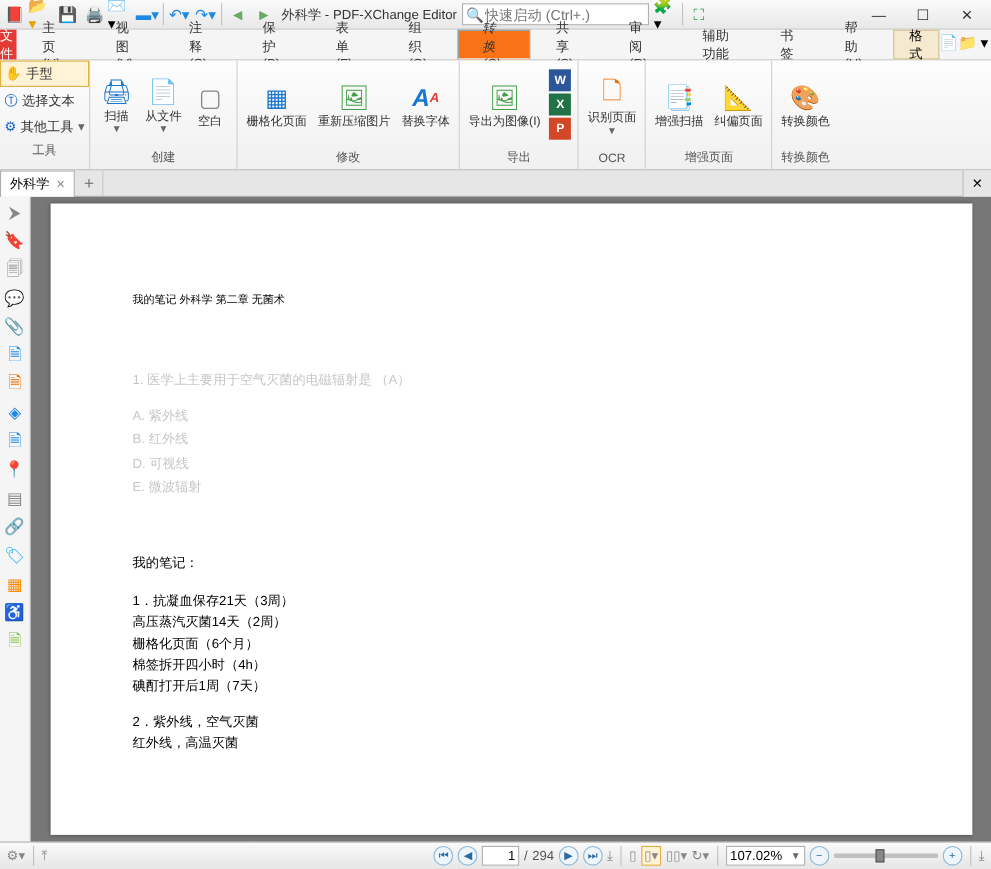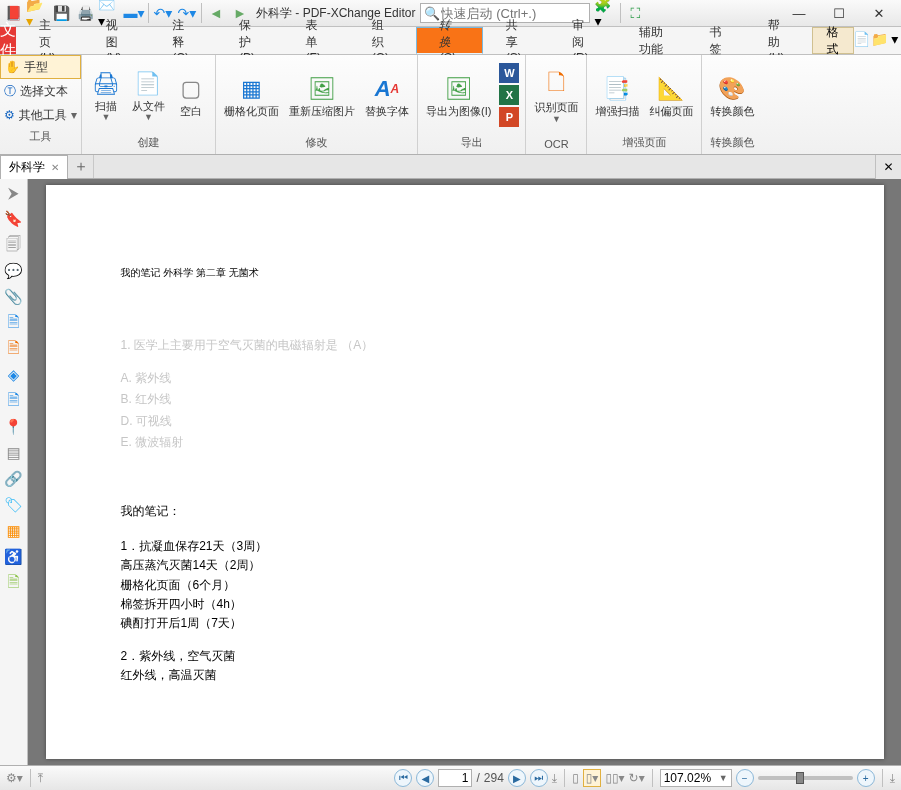--- a/index.html
+++ b/index.html
@@ -6,21 +6,21 @@
 body{width:901px;height:790px;background:#f0f0f0;overflow:hidden;display:flex;flex-direction:column;}
 .titlebar{height:27px;background:linear-gradient(#fafafa,#e8e8e8);border-bottom:1px solid #c0c0c0;display:flex;align-items:center;padding:0 2px;}
 .tb-ico{width:24px;height:24px;display:flex;align-items:center;justify-content:center;font-size:14px;}
 .tb-sep{width:1px;height:20px;background:#c0c0c0;margin:0 2px;}
 .title-text{margin-left:4px;color:#333;font-size:12px;}
 .search-box{margin-left:5px;border:1px solid #b0b0b0;height:20px;width:170px;display:flex;align-items:center;background:#fff;padding:0 3px;}
 .search-box input{border:none;outline:none;width:140px;font-size:13px;color:#888;}
 .win-btns{margin-left:auto;display:flex;}
 .win-btn{width:40px;height:27px;display:flex;align-items:center;justify-content:center;font-size:13px;color:#333;}
 .menubar{height:28px;background:#f5f5f5;border-bottom:1px solid #c0c0c0;display:flex;align-items:stretch;}
-.file-btn{background:#e53935;color:#fff;width:30px;display:flex;align-items:center;justify-content:center;font-size:16px;}
+.file-btn{background:#e53935;color:#fff;width:30px;display:flex;align-items:center;justify-content:center;font-size:12px;}
 .menu-item{padding:0 22px;display:flex;align-items:center;font-size:12px;color:#333;border:1px solid transparent;}
 .menu-item.active{background:#f97316;border:1px solid #7ab8dd;border-bottom:1px solid #e8f4fb;font-style:italic;}
 .fmt-btn{margin-left:auto;padding:0 14px;background:#f5e9cf;border:1px solid #d0c090;display:flex;align-items:center;}
 .ribbon{height:100px;background:linear-gradient(#fdfdfd,#f0f0f0);border-bottom:1px solid #b0b0b0;display:flex;}
 .ribbon-group{border-right:1px solid #d0d0d0;display:flex;flex-direction:column;padding:2px 4px;}
 .rg-body{flex:1;display:flex;align-items:center;gap:2px;}
 .rg-label{text-align:center;font-size:11px;color:#555;padding:2px 0;}
 .rbtn{display:flex;flex-direction:column;align-items:center;justify-content:center;padding:2px 4px;min-width:40px;}
 .rbtn-ico{width:32px;height:32px;display:flex;align-items:center;justify-content:center;font-size:22px;}
 .rbtn-lbl{font-size:11px;color:#333;text-align:center;line-height:1.1;}

